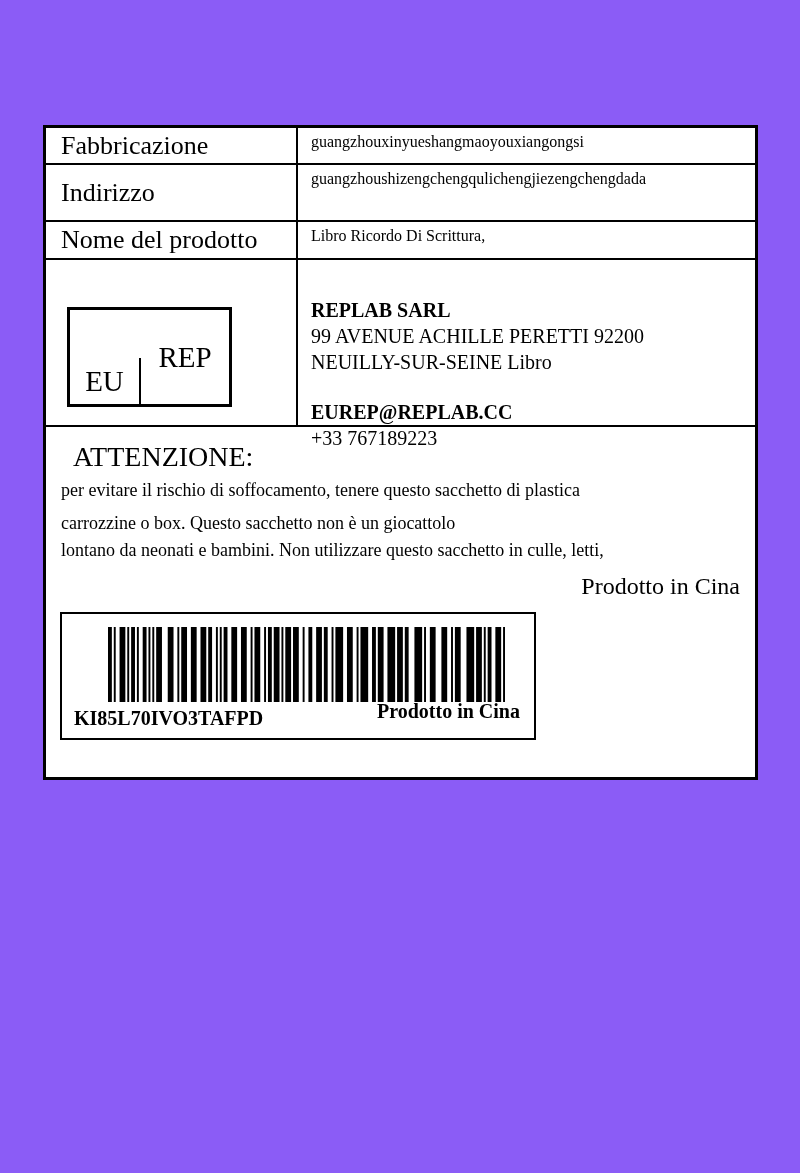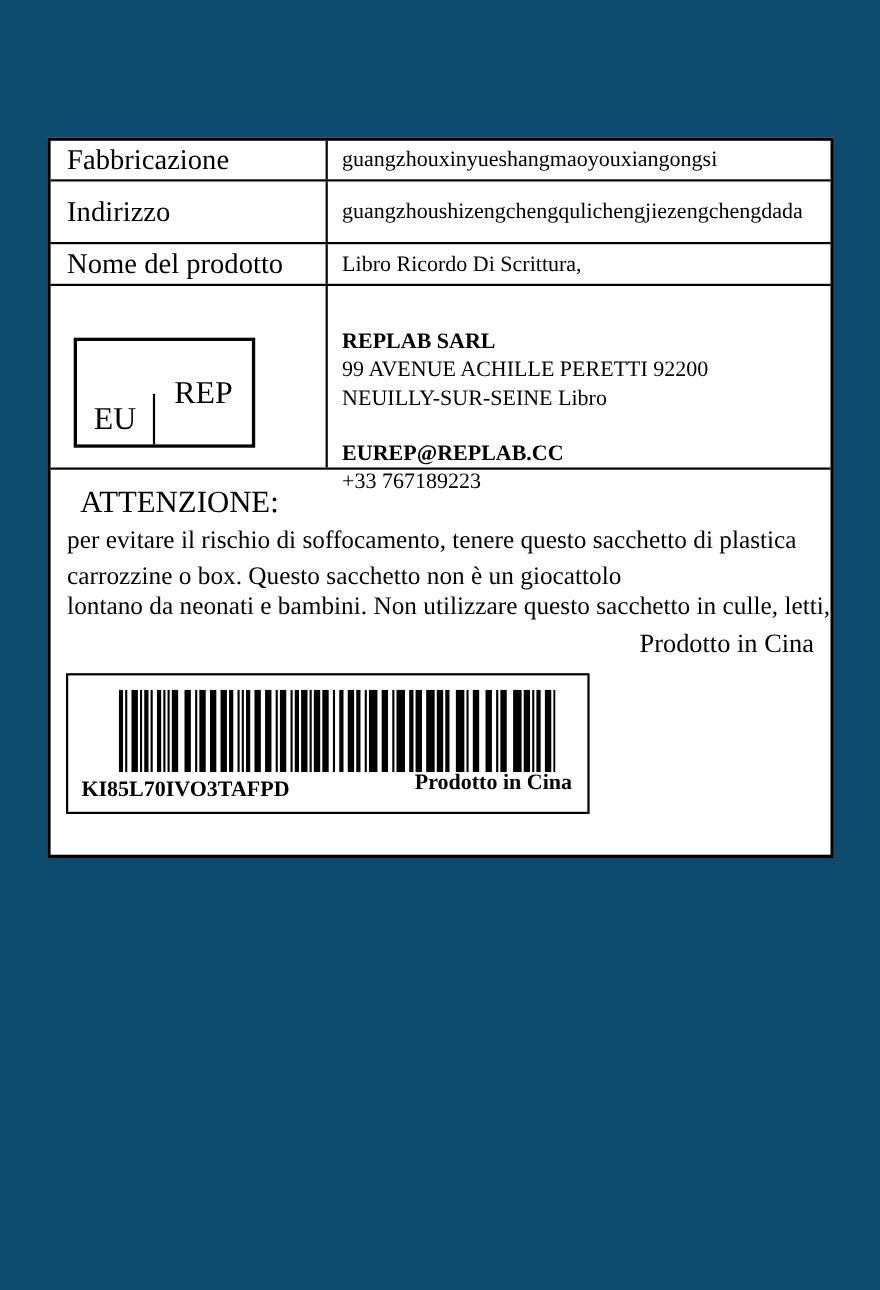--- a/index.html
+++ b/index.html
@@ -3,21 +3,21 @@
 <meta charset="utf-8">
 <style>
   html, body { margin: 0; padding: 0; }
   body {
     width: 800px; height: 1173px;
     background: #ffffff;
     font-family: "Liberation Serif", "DejaVu Serif", serif;
     color: #000000;
     overflow: hidden;
   }
-  .page { position: relative; width: 800px; height: 1173px; background: #0c4a6e; }
+  .page { position: relative; width: 800px; height: 1173px; background: #8b5cf6; }
 
   .label-table {
     position: absolute; left: 43px; top: 125px;
     width: 715px; height: 655px;
     border: 3px solid #000; box-sizing: border-box;
     display: flex; flex-direction: column;
     background: #fff;
   }
   .t-row { display: flex; border-bottom: 2px solid #000; box-sizing: border-box; flex: 0 0 auto; }
   .t-row.r1 { height: 37px; }
@@ -29,23 +29,23 @@
   .cell { box-sizing: border-box; }
   .label-cell {
     flex: 0 0 252px; width: 252px;
     border-right: 2px solid #000;
     display: flex; align-items: center;
     padding-left: 15px; font-size: 26px; line-height: 1;
     box-sizing: border-box;
   }
   .value-cell {
     flex: 1 1 auto;
-    display: flex; flex-direction: column; justify-content: center;
+    display: flex; flex-direction: column; justify-content: flex-start;
     padding-left: 13px; padding-right: 2px;
-    font-size: 20px; line-height: 27px;
+    font-size: 16px; line-height: 27px;
   }
   .value-line { white-space: nowrap; }
 
   
   .eurep-cell { position: relative; display: block; }
   .eurep-badge {
     position: absolute; left: 21px; top: 47px;
     width: 165px; height: 100px;
     border: 3px solid #000; box-sizing: border-box;
     display: flex;
@@ -67,21 +67,21 @@
   }
   .bold { font-weight: bold; margin-top: 24px; }
 
   
   .warning-title {
     position: absolute; left: 27px; top: 11px;
     font-size: 28px; line-height: 38px;
   }
   .warning-text {
     position: absolute; left: 15px; top: 50px; right: 15px;
-    font-size: 23px; line-height: 27px;
+    font-size: 18px; line-height: 27px;
   }
   .warning-line { white-space: nowrap; }
   .warning-line.gap { margin-top: 6px; }
   .made-in {
     position: absolute; right: 15px; top: 144px;
     font-size: 24px; line-height: 30px;
   }
 
   .barcode-box {
     position: absolute; left: 14px; top: 185px;

